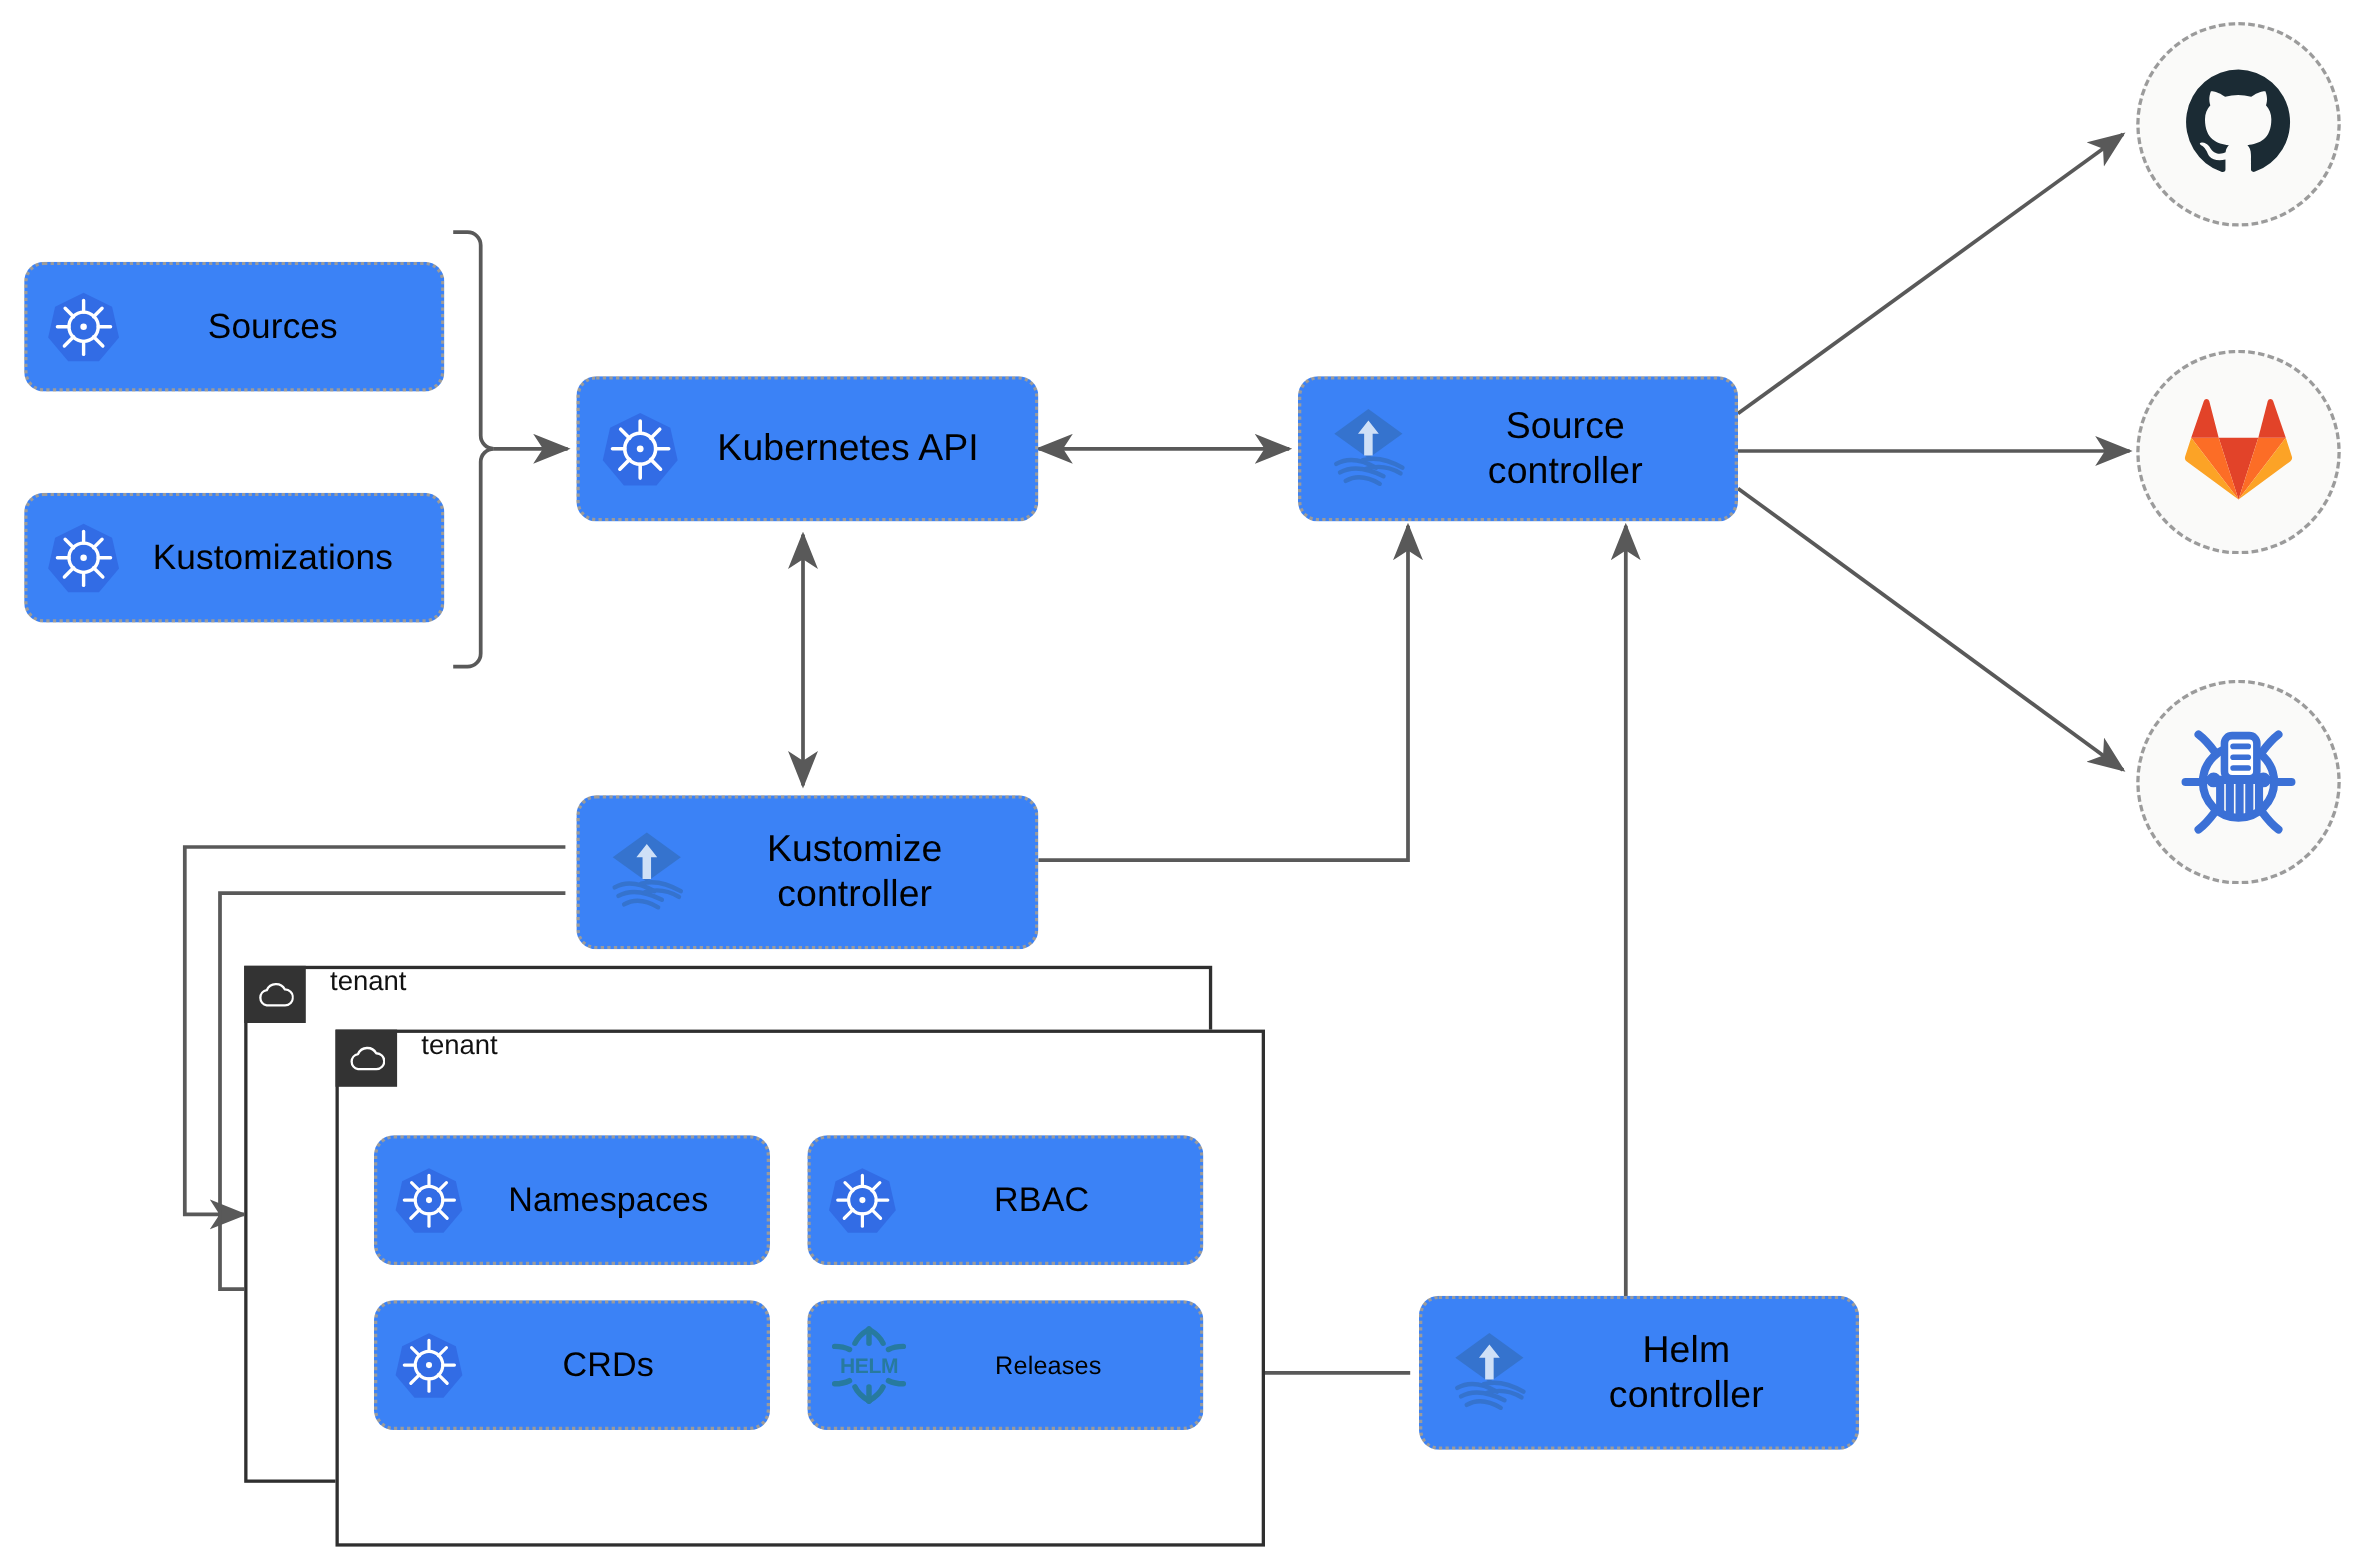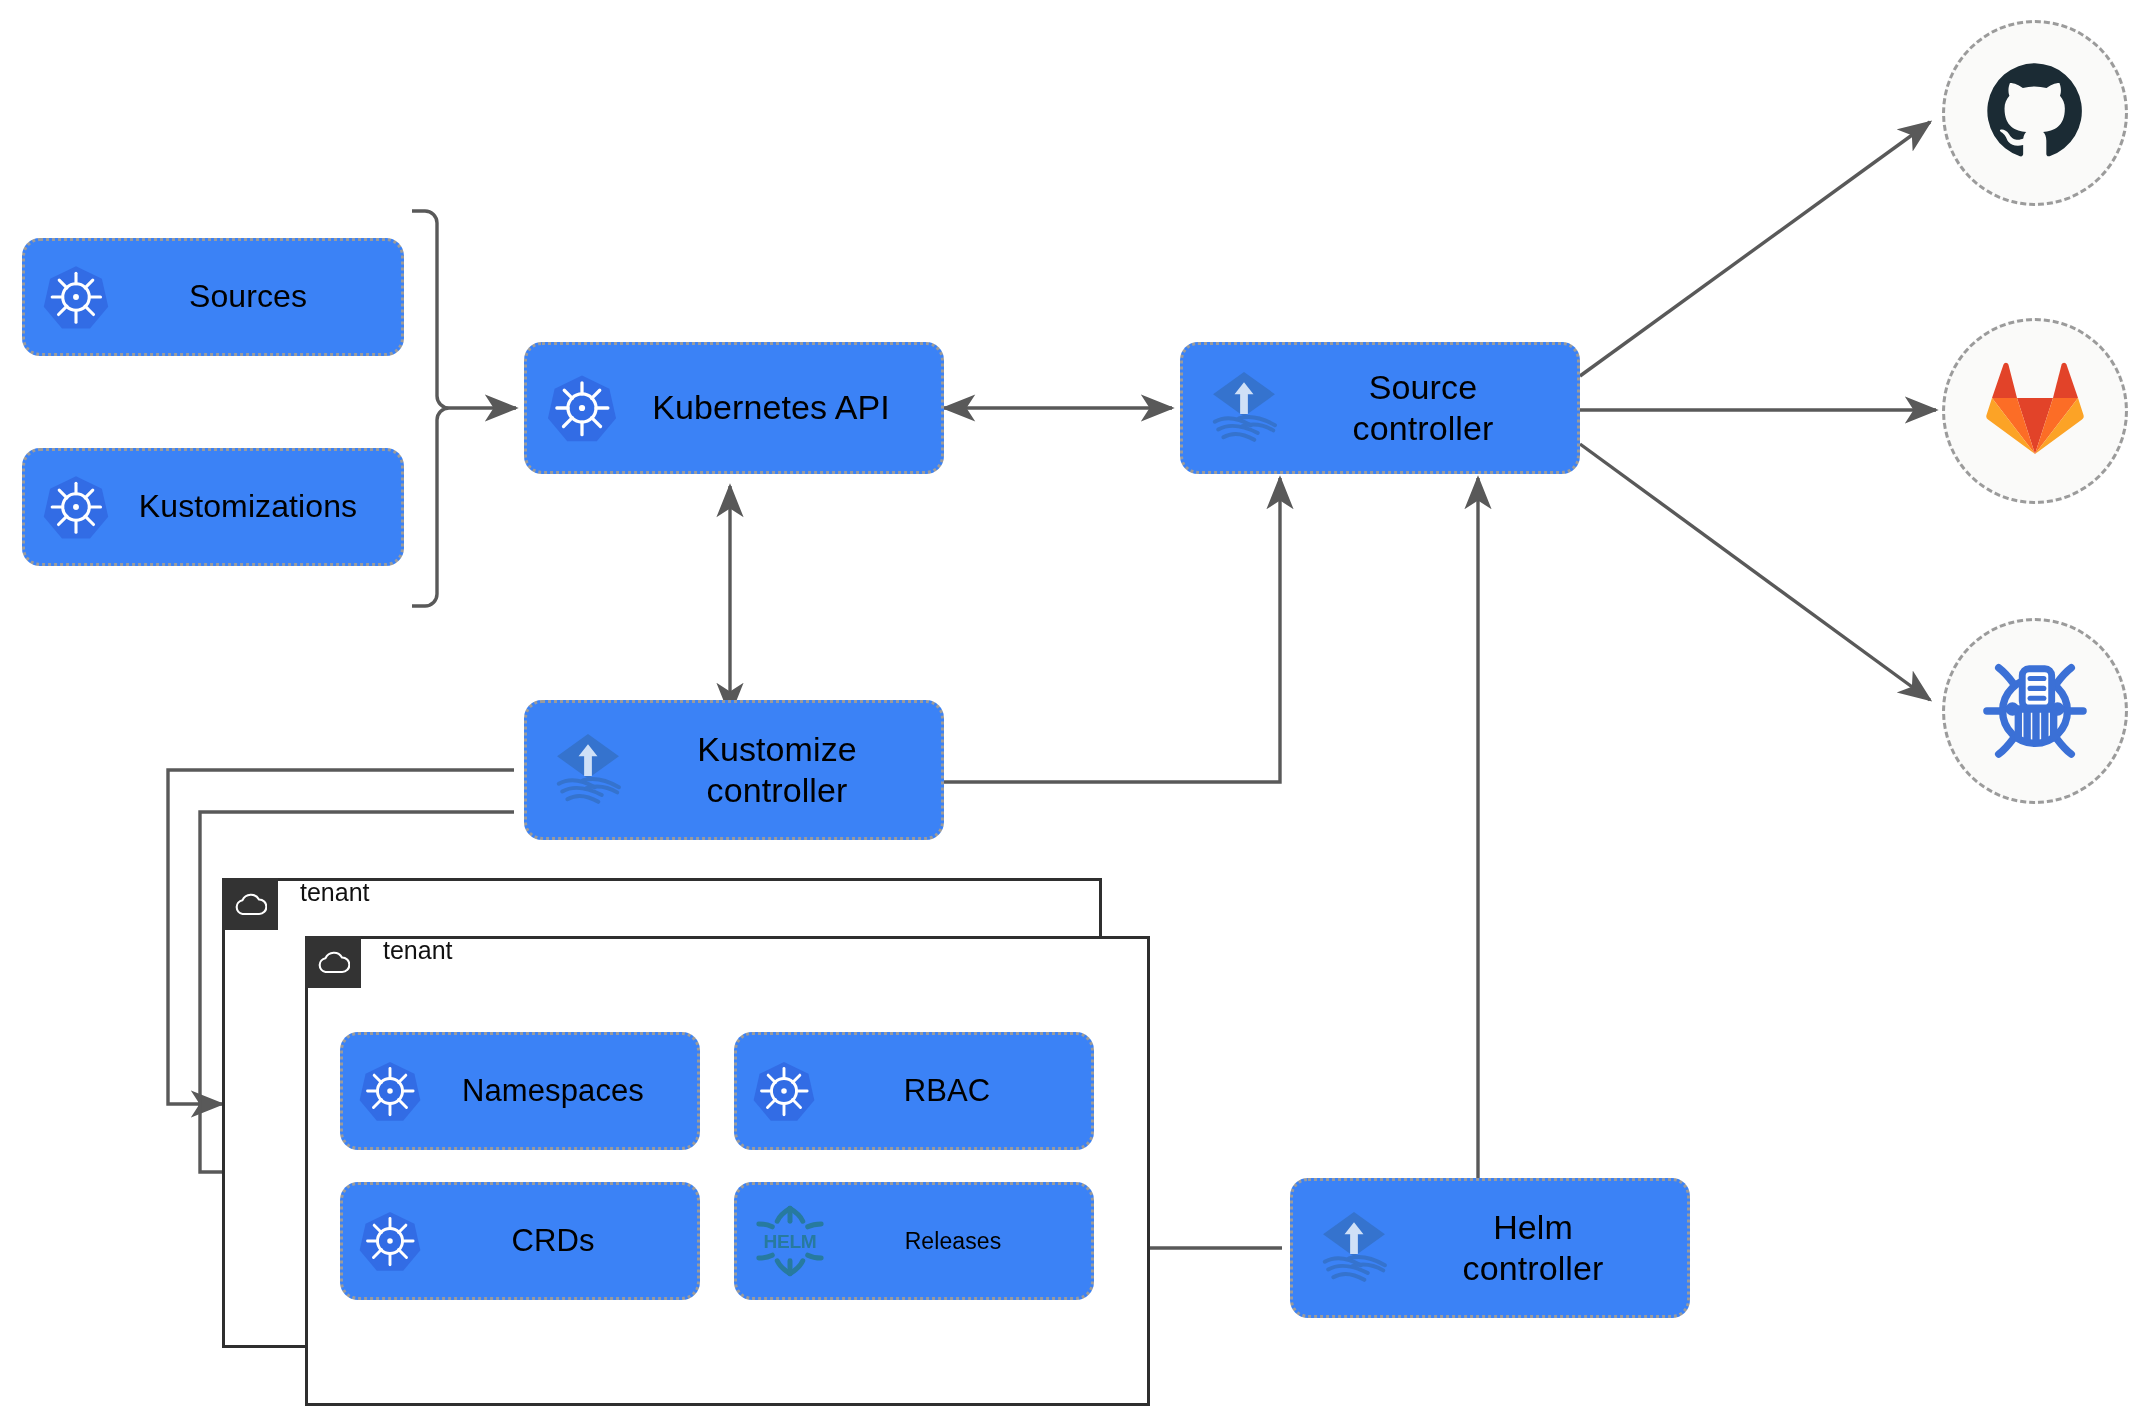--- a/index.html
+++ b/index.html
@@ -226,21 +226,21 @@
           <path d="M26 84 C38 77, 50 80, 62 87"></path>
           <path d="M44 62 C58 58, 72 62, 86 70"></path>
           <path d="M48 71 C62 67, 74 70, 84 76"></path>
         </g>
       </svg>
     </span>
     <span class="lbl" style="font-size:34px;">Source
 controller</span>
   </div>
 
-  <div class="node" style="left:524px; top:700px; width:420px; height:140px; padding:0 18px;">
+  <div class="node" style="left:524px; top:723px; width:420px; height:140px; padding:0 18px;">
     <span class="ico">
       <svg width="86" height="86" viewBox="0 0 100 100" aria-hidden="true">
         <path d="M50 8 L86 34 L50 60 L14 34 Z" fill="#3573CE"></path>
         <path d="M50 20 L61 34 L54.5 34 L54.5 57 L45.5 57 L45.5 34 L39 34 Z" fill="#CFE0F7"></path>
         <g stroke="#3573CE" stroke-width="4.6" fill="none" stroke-linecap="round">
           <path d="M16 66 C30 58, 44 62, 58 70"></path>
           <path d="M20 75 C34 67, 50 71, 66 79"></path>
           <path d="M26 84 C38 77, 50 80, 62 87"></path>
           <path d="M44 62 C58 58, 72 62, 86 70"></path>
           <path d="M48 71 C62 67, 74 70, 84 76"></path>

